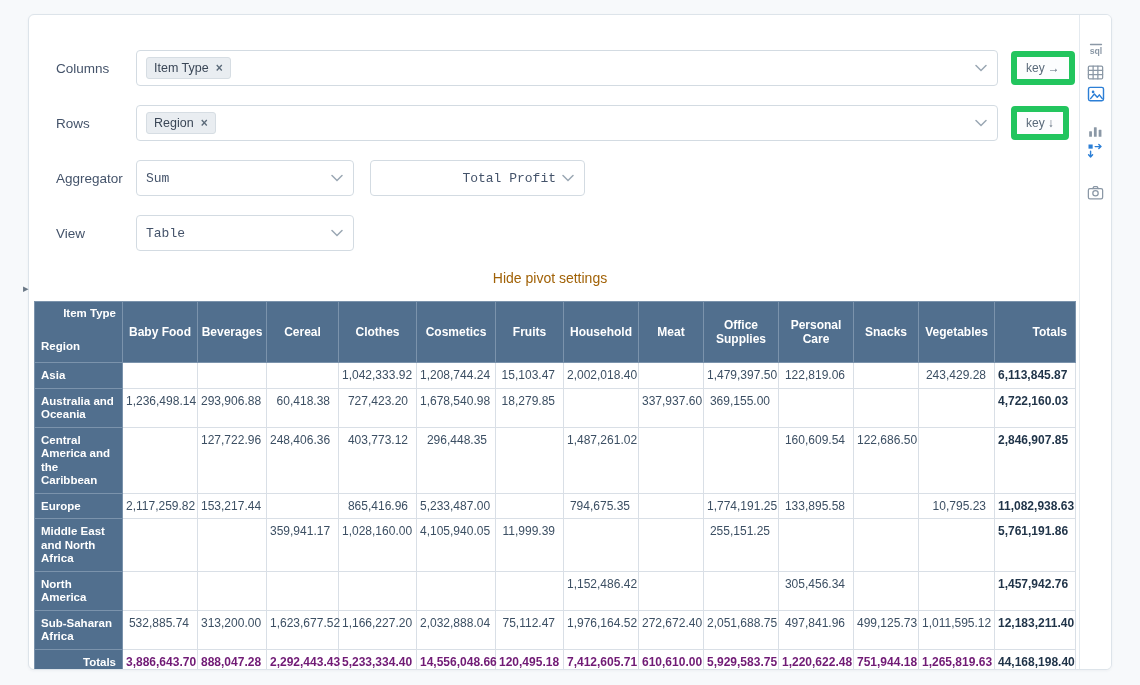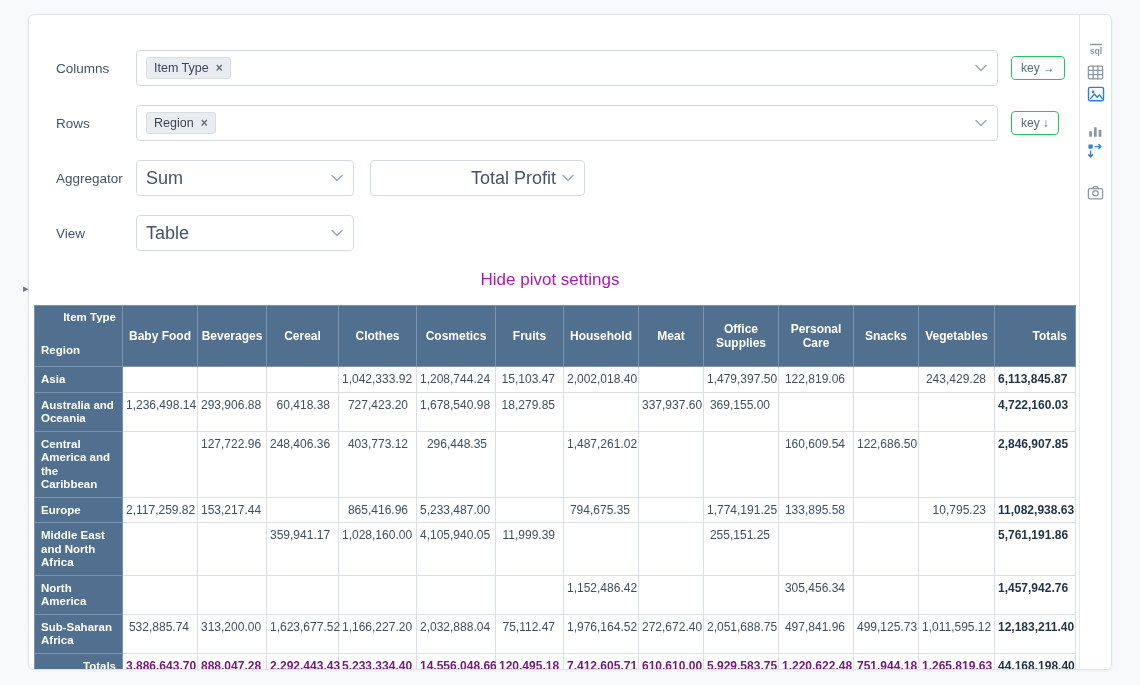--- a/index.html
+++ b/index.html
@@ -13,31 +13,31 @@
   
   .controls { padding:35px 0 0 27px; }
   .control-row { display:flex; align-items:center; margin-bottom:19px; }
   .ctl-label { width:80px; font-size:13.5px; color:#44536a; flex:0 0 80px; }
   .select { position:relative; display:flex; align-items:center; height:36px;
             border:1px solid #d3dbe2; border-radius:4px; background:#fff;
             padding:0 28px 0 9px; cursor:pointer; }
   .select.wide { width:862px; }
   .select.narrow { width:218px; }
   .select.narrow2 { width:215px; margin-left:16px;justify-content:flex-end; }
-  .select-value { font-size:18px; color:#44536a; }
+  .select-value { font-size:13px; color:#44536a;font-family:Liberation Mono, monospace; }
   .chevron { position:absolute; right:10px; top:50%; transform:translateY(-50%); line-height:0; }
   .tag { display:inline-flex; align-items:center; background:#e9edf1; border:1px solid #d6dde3;
          border-radius:3px; padding:3px 7px; font-size:12.5px; color:#3a4656; gap:7px; cursor:default; }
   .tag-close { font-size:12px; color:#5c6b7a; cursor:pointer; font-weight:bold; }
   .key-btn { margin-left:13px; display:inline-flex; align-items:center; gap:3px;
-             border:1px solid #22c55e; border-radius:4px; background:#fcfdfe;
+             border:6px solid #22c55e; border-radius:4px; background:#fcfdfe;
              padding:4px 9px; font-size:12px; color:#5a6a7a; cursor:pointer;
              font-family:"Liberation Sans", sans-serif; }
   .key-arrow { font-size:12px; }
-  .hide-link { text-align:center; margin:4px 40px 15px 0; font-size:17px; color:#a21caf; cursor:pointer; }
+  .hide-link { text-align:center; margin:4px 40px 15px 0; font-size:14px; color:#a16207; cursor:pointer; }
 
   
   .table-wrap { margin-left:5px; }
   table.pivot { border-collapse:collapse; table-layout:fixed; width:1041px;
                 font-size:12px; font-family:"Liberation Sans", sans-serif; }
   .pivot th, .pivot td { border:1px solid #d9dfe6; }
   .pivot thead th { height:58px; }
   .colhead { background:#516f8e; color:#fff; font-weight:bold; text-align:center;
              vertical-align:middle; padding:16px 3px; border:1px solid #7b93ac !important; font-size:12px; }
   .totals-head { text-align:right; padding-right:8px; }

